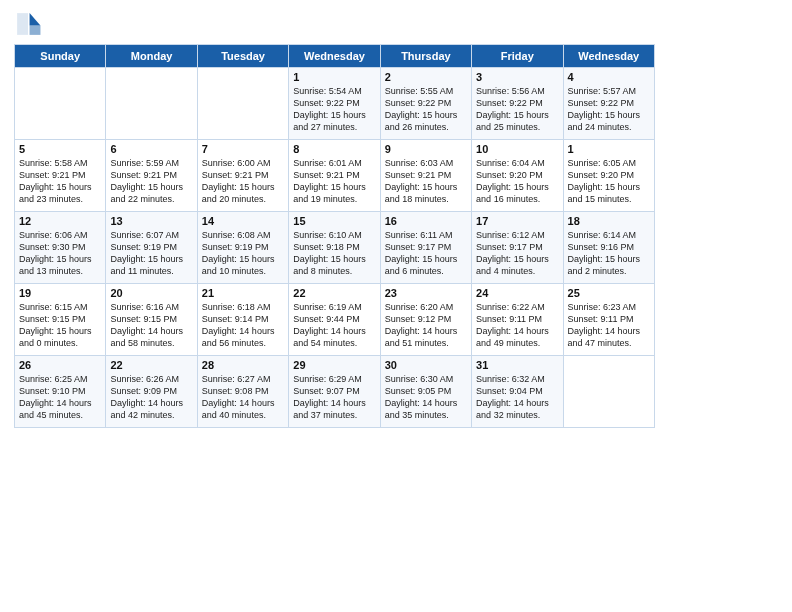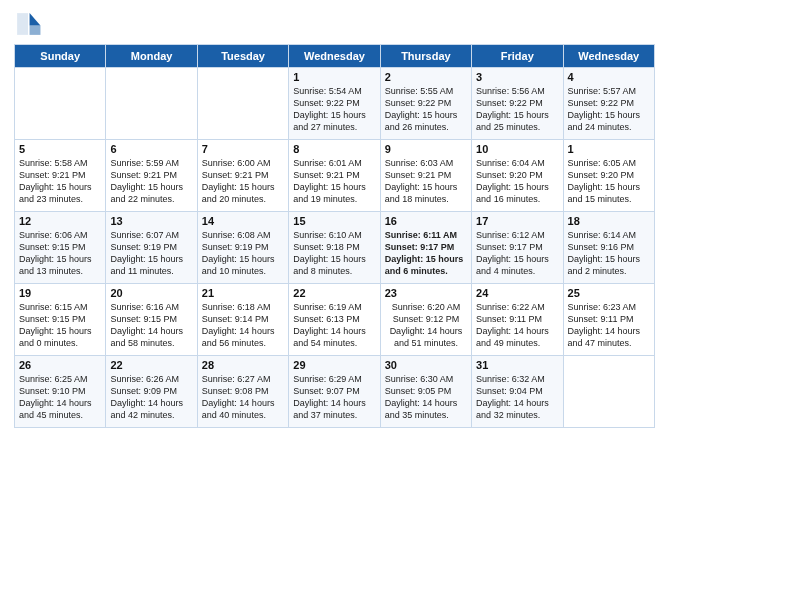--- a/index.html
+++ b/index.html
@@ -212,21 +212,21 @@
             <div class="day-info" style="white-space: pre-line;">Sunrise: 6:05 AM
 Sunset: 9:20 PM
 Daylight: 15 hours
 and 15 minutes.</div>
           </td>
         </tr>
         <tr>
           <td>
             <span class="day-num">12</span>
             <div class="day-info" style="white-space: pre-line;">Sunrise: 6:06 AM
-Sunset: 9:15 PM
+Sunset: 9:30 PM
 Daylight: 15 hours
 and 13 minutes.</div>
           </td>
           <td>
             <span class="day-num">13</span>
             <div class="day-info" style="white-space: pre-line;">Sunrise: 6:07 AM
 Sunset: 9:19 PM
 Daylight: 15 hours
 and 11 minutes.</div>
           </td>
@@ -239,21 +239,21 @@
           </td>
           <td>
             <span class="day-num">15</span>
             <div class="day-info" style="white-space: pre-line;">Sunrise: 6:10 AM
 Sunset: 9:18 PM
 Daylight: 15 hours
 and 8 minutes.</div>
           </td>
           <td>
             <span class="day-num">16</span>
-            <div class="day-info" style="white-space: pre-line; font-weight: bold;">Sunrise: 6:11 AM
+            <div class="day-info" style="white-space: pre-line;">Sunrise: 6:11 AM
 Sunset: 9:17 PM
 Daylight: 15 hours
 and 6 minutes.</div>
           </td>
           <td>
             <span class="day-num">17</span>
             <div class="day-info" style="white-space: pre-line;">Sunrise: 6:12 AM
 Sunset: 9:17 PM
 Daylight: 15 hours
 and 4 minutes.</div>
@@ -284,27 +284,27 @@
           <td>
             <span class="day-num">21</span>
             <div class="day-info" style="white-space: pre-line;">Sunrise: 6:18 AM
 Sunset: 9:14 PM
 Daylight: 14 hours
 and 56 minutes.</div>
           </td>
           <td>
             <span class="day-num">22</span>
             <div class="day-info" style="white-space: pre-line;">Sunrise: 6:19 AM
-Sunset: 6:13 PM
+Sunset: 9:44 PM
 Daylight: 14 hours
 and 54 minutes.</div>
           </td>
           <td>
             <span class="day-num">23</span>
-            <div class="day-info" style="white-space: pre-line; text-align: center;">Sunrise: 6:20 AM
+            <div class="day-info" style="white-space: pre-line;">Sunrise: 6:20 AM
 Sunset: 9:12 PM
 Daylight: 14 hours
 and 51 minutes.</div>
           </td>
           <td>
             <span class="day-num">24</span>
             <div class="day-info" style="white-space: pre-line;">Sunrise: 6:22 AM
 Sunset: 9:11 PM
 Daylight: 14 hours
 and 49 minutes.</div>

